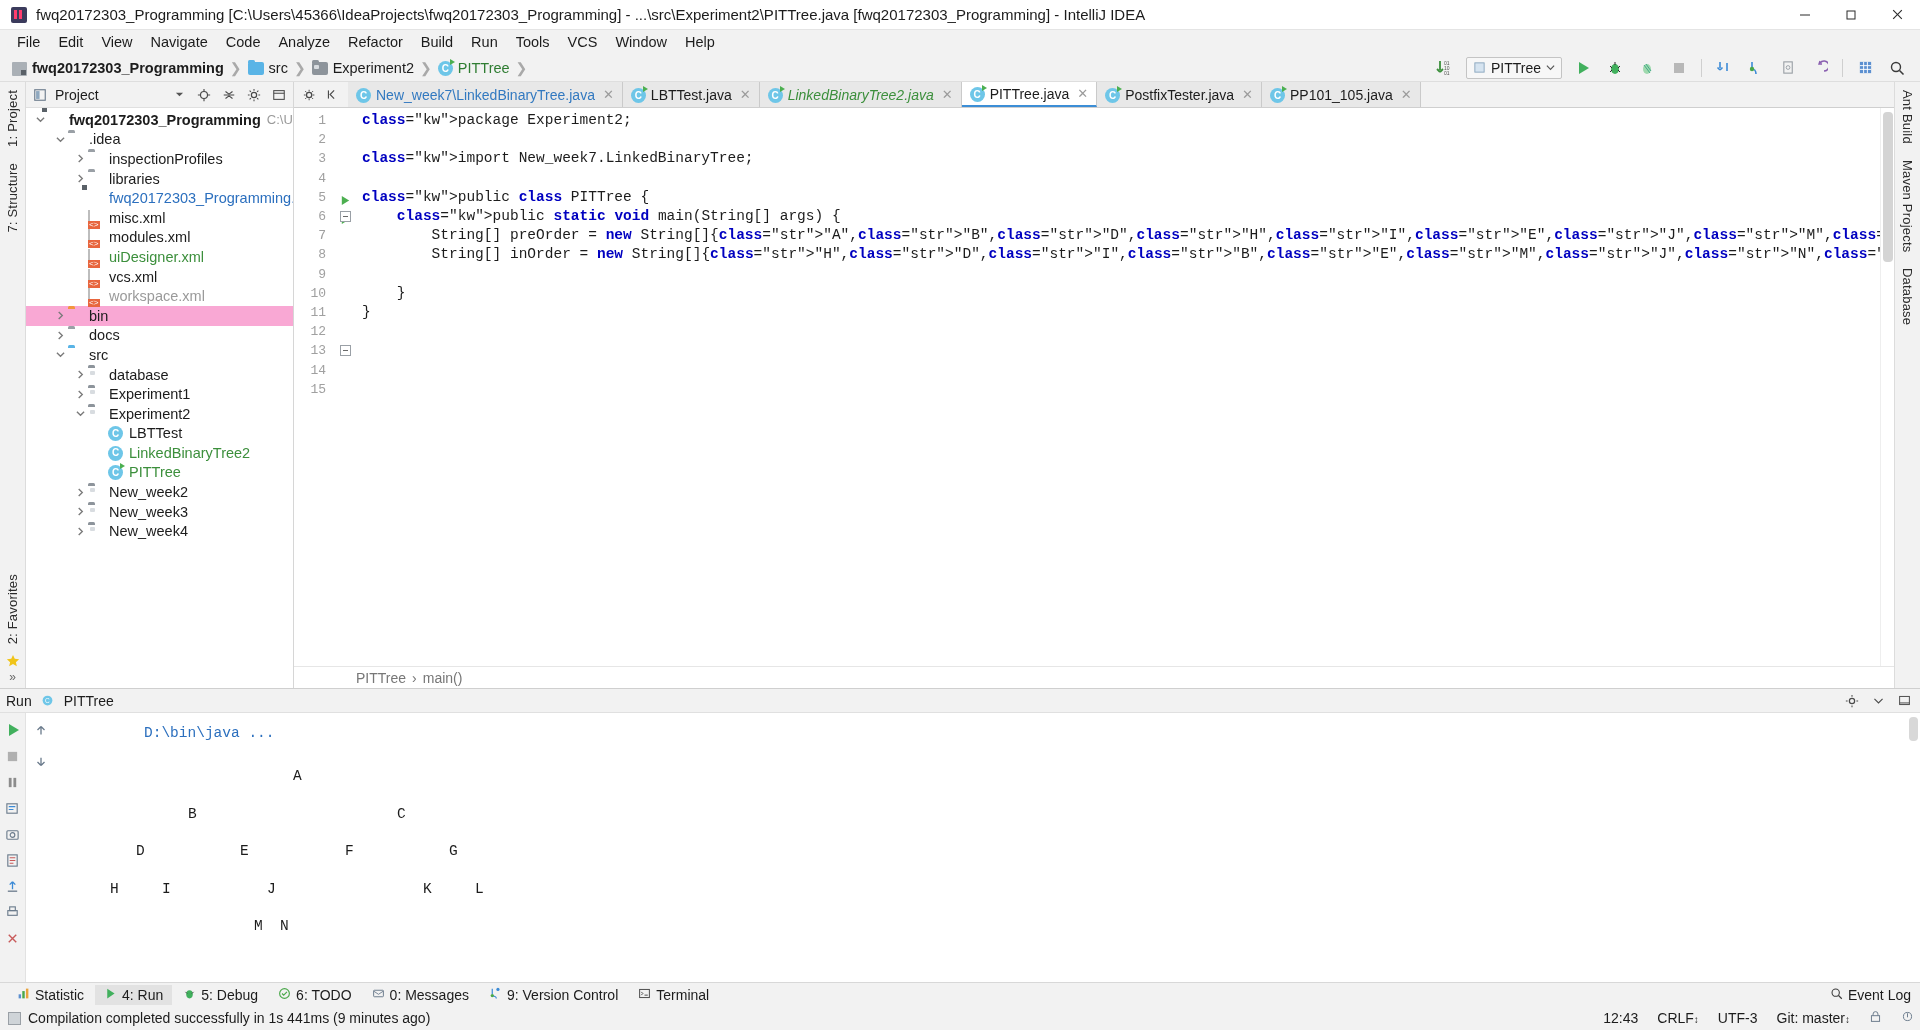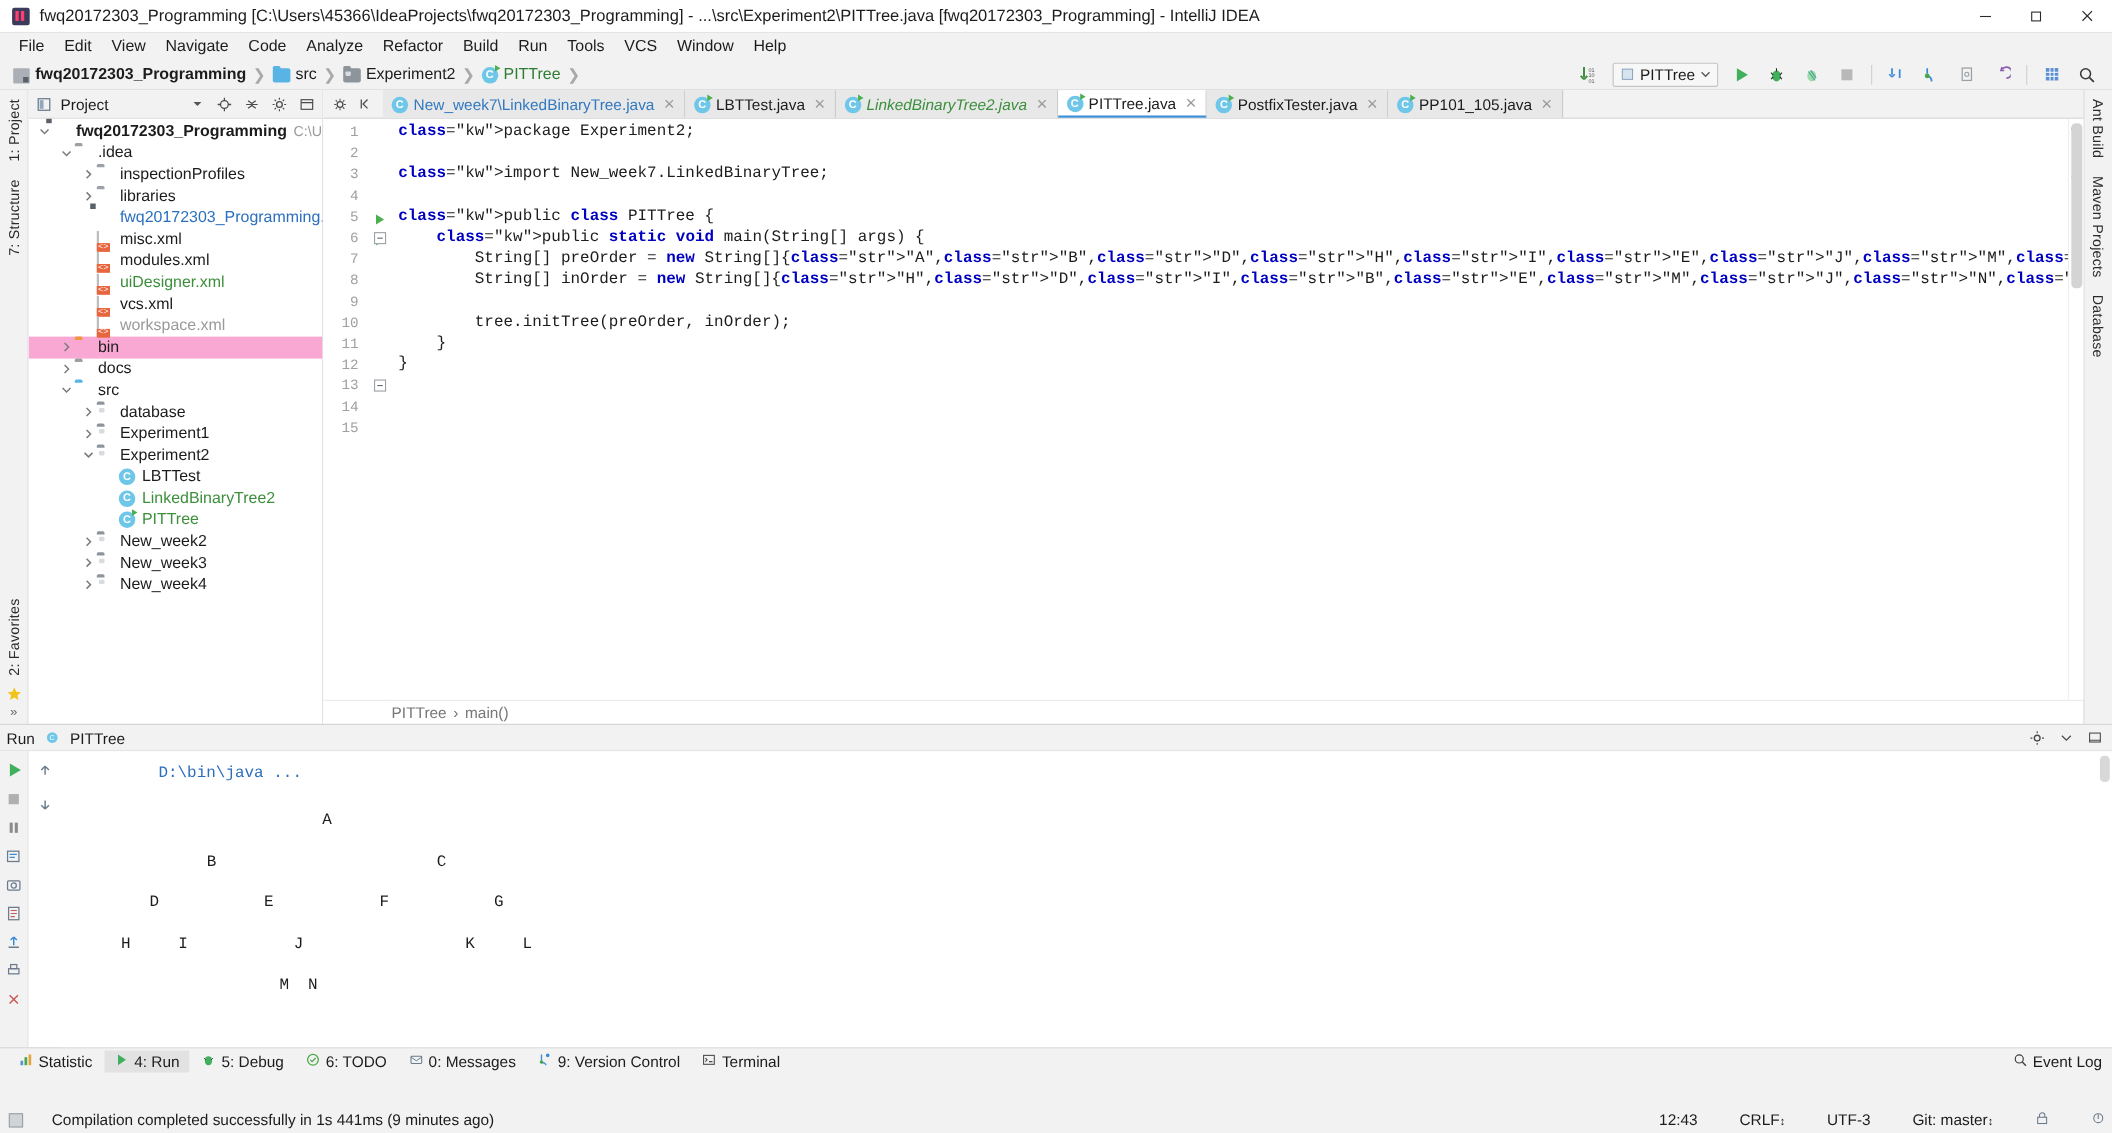--- a/index.html
+++ b/index.html
@@ -173,21 +173,21 @@
   .tnode { position:absolute; font-family:"Liberation Mono", monospace; font-size:14.5px; color:#1c1c1c; }
   .console-scroll { position:absolute; right:2px; width:9px; background:#d8d8d8; border-radius:4px; }
 
   
   .toolbarbottom { height:24px; background:#f2f2f2; display:flex; align-items:center; flex:none;
                    border-top:1px solid #d8d8d8; padding-left:8px; gap:2px; }
   .bt { display:flex; align-items:center; gap:5px; padding:2px 9px; font-size:14px; color:#1c1c1c; }
   .bt.active { background:#e2e2e2; }
   .toolbarbottom .sp { flex:1; }
   .statusbar { height:24px; background:#f2f2f2; display:flex; align-items:center; flex:none;
-               padding-left:8px; gap:26px;margin-top:30px; }
+               padding-left:8px; gap:7px; }
   .statusbar .msg { font-size:14px; color:#1c1c1c; }
   .statusbar .sp { flex:1; }
   .statusbar .si { font-size:14px; color:#1c1c1c; padding:0 6px; }
   .sq-ic { width:13px; height:13px; border:1px solid #9aa0a6; background:#cfd4d8; }
 </style>
 </head>
 <body>
 
 <div class="app">
 
@@ -687,21 +687,20 @@
         <div class="code" id="code-root">
             <div class="cline"><span <span="" class="kw">class</span>="kw"&gt;package Experiment2;</div>
             <div class="cline">&nbsp;</div>
             <div class="cline"><span <span="" class="kw">class</span>="kw"&gt;import New_week7.LinkedBinaryTree;</div>
             <div class="cline">&nbsp;</div>
             <div class="cline"><span <span="" class="kw">class</span>="kw"&gt;public <span class="kw">class</span> PITTree {</div>
             <div class="cline">    <span <span="" class="kw">class</span>="kw"&gt;public <span class="kw">static</span> <span class="kw">void</span> main(String[] args) {</div>
             <div class="cline">        String[] preOrder = <span class="kw">new</span> String[]{<span <span="" class="kw">class</span>="str"&gt;"A",<span <span="" class="kw">class</span>="str"&gt;"B",<span <span="" class="kw">class</span>="str"&gt;"D",<span <span="" class="kw">class</span>="str"&gt;"H",<span <span="" class="kw">class</span>="str"&gt;"I",<span <span="" class="kw">class</span>="str"&gt;"E",<span <span="" class="kw">class</span>="str"&gt;"J",<span <span="" class="kw">class</span>="str"&gt;"M",<span <span="" class="kw">class</span>="str"&gt;"N",="str"&gt;"C",="str"&gt;"F",="str"&gt;"G",="str"&gt;"K",="str"&gt;"L"};</div>
             <div class="cline">        String[] inOrder = <span class="kw">new</span> String[]{<span <span="" class="kw">class</span>="str"&gt;"H",<span <span="" class="kw">class</span>="str"&gt;"D",<span <span="" class="kw">class</span>="str"&gt;"I",<span <span="" class="kw">class</span>="str"&gt;"B",<span <span="" class="kw">class</span>="str"&gt;"E",<span <span="" class="kw">class</span>="str"&gt;"M",<span <span="" class="kw">class</span>="str"&gt;"J",<span <span="" class="kw">class</span>="str"&gt;"N",<span <span="" class="kw">class</span>="str"&gt;"A",="str"&gt;"F",="str"&gt;"C",="str"&gt;"K",="str"&gt;"G",="str"&gt;"L"};</div>
             <div class="cline">&nbsp;</div>
-            <div class="cline">        tree.initTree(preOrder, inOrder);</div>
             <div class="cline">    }</div>
             <div class="cline">}</div>
             <div class="cline">&nbsp;</div>
           </div>
         <div class="editor-right-strip">
           <div class="mark" style="top:8px; background:#8a8a8a;"></div>
           <div class="mark" style="top:52px; background:#d7c36a;"></div>
           <div class="scroll-thumb" style="top:4px; height:150px;"></div>
         </div>
       </div>

